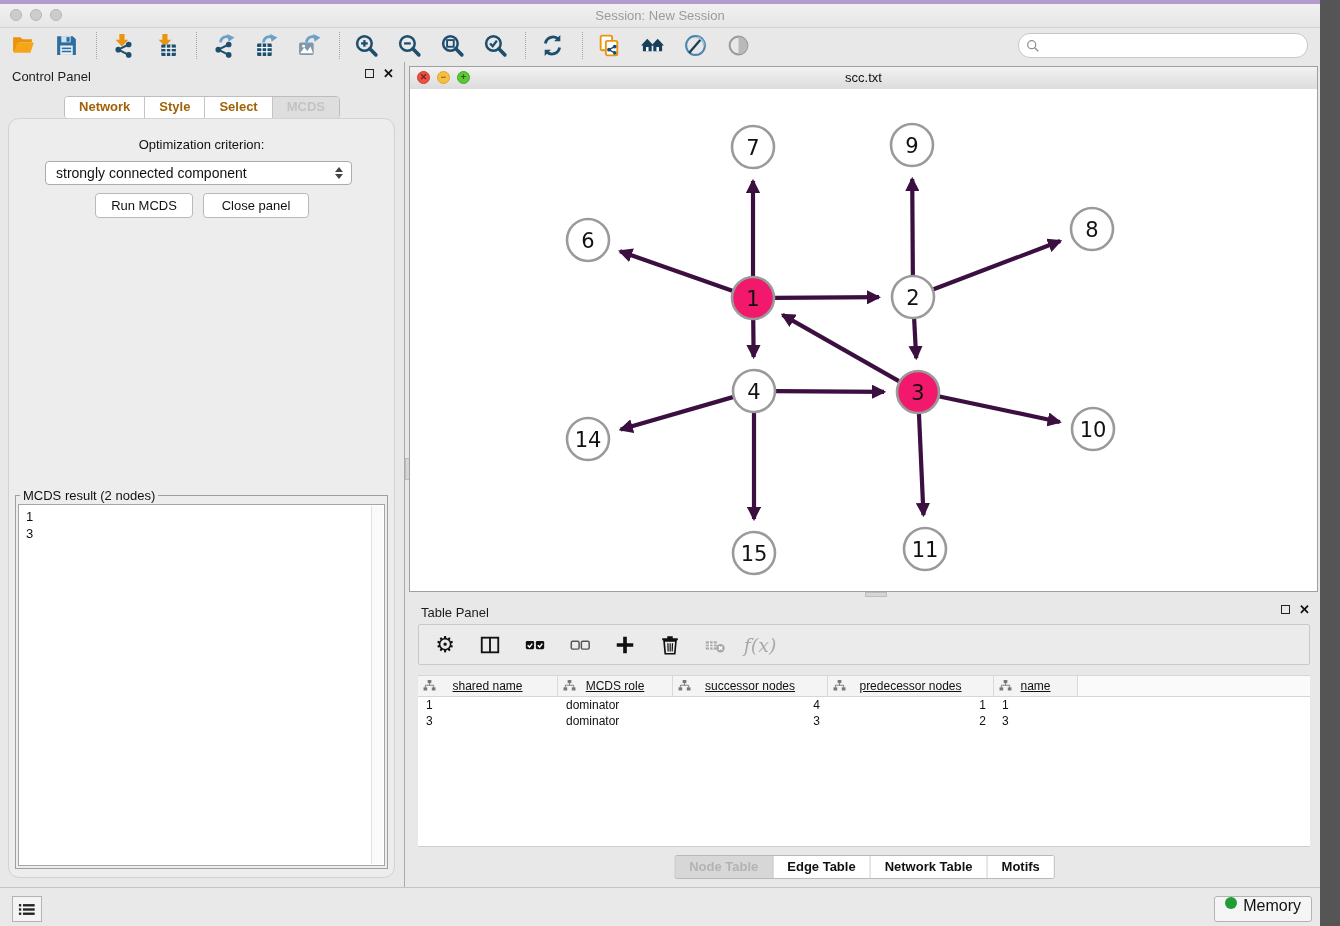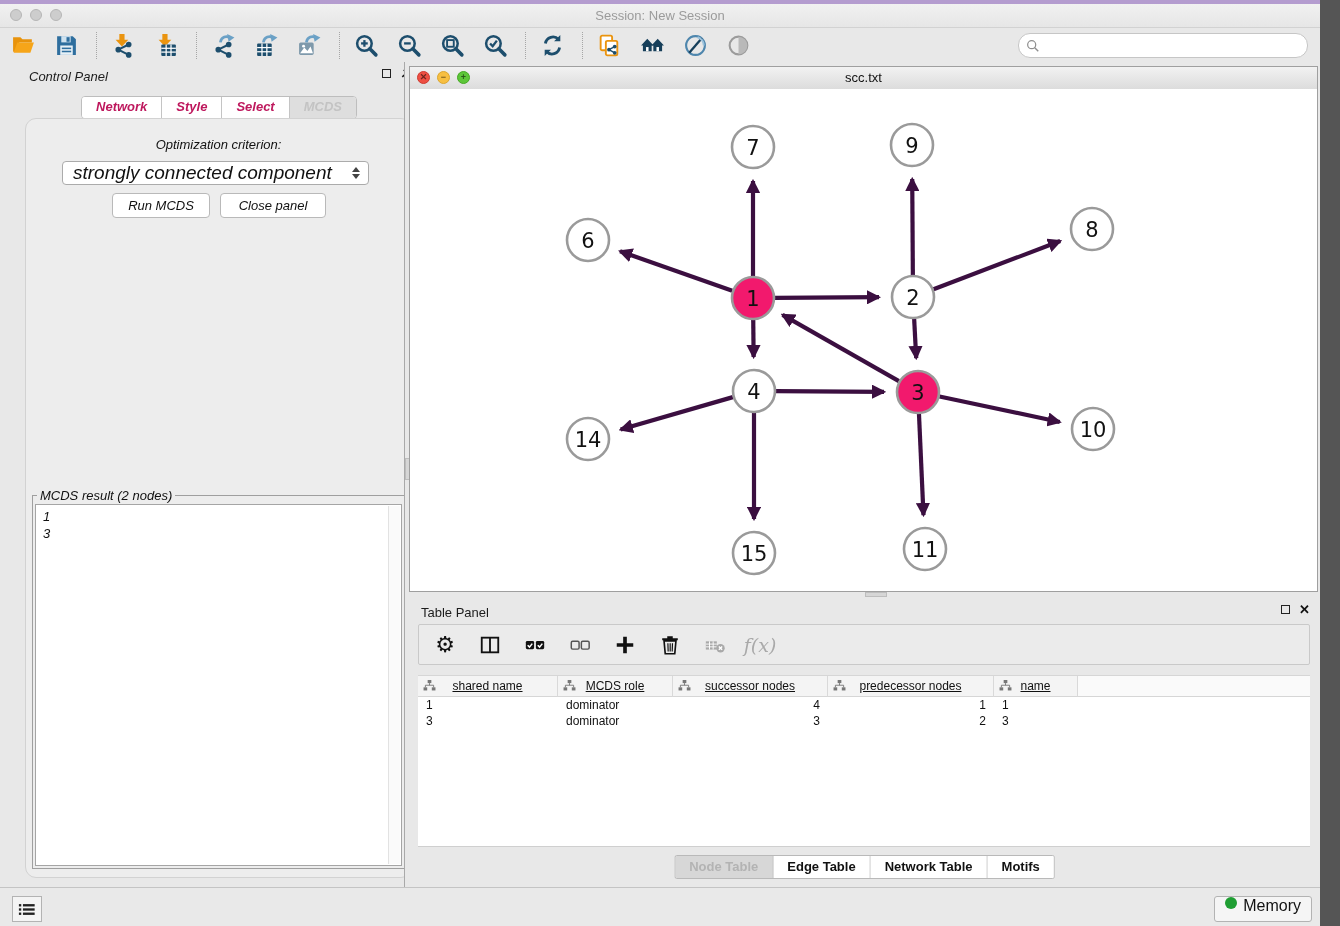--- a/index.html
+++ b/index.html
@@ -15,38 +15,38 @@
   .app-title{position:absolute;left:0;right:0;top:4px;text-align:center;font-size:13px;color:#9b9b9b;}
   .toolbar{position:absolute;left:0;top:28px;width:100%;height:34px;display:flex;align-items:center;padding-left:10px;box-sizing:border-box;}
   .tb-btn{width:27px;height:27px;margin-right:16px;display:flex;align-items:center;justify-content:center;cursor:default;}
   .tb-btn svg{width:25px;height:25px;}
   .tb-sep{width:1px;height:27px;border-left:1px dotted #a6a6a6;margin:0 12px 0 0;}
   .search-wrap{position:absolute;right:12px;top:33px;width:288px;height:23px;background:#fff;
                border:1px solid #c6c6c6;border-radius:12px;display:flex;align-items:center;}
   .search-wrap svg{width:14px;height:14px;margin:0 4px 0 7px;}
   .search-input{border:none;outline:none;flex:1;height:17px;font-size:12px;background:transparent;}
   
-  .cpanel{position:absolute;left:17px;top:62px;width:404px;height:826px;background:#e8e8e8;font-style:italic;}
+  .cpanel{position:absolute;left:0;top:62px;width:404px;height:826px;background:#e8e8e8;}
   .panel-head{position:absolute;left:0;top:0;width:100%;height:28px;}
   .panel-title{position:absolute;left:12px;top:7px;font-size:13px;color:#1c1c1c;}
   .panel-icons{position:absolute;right:10px;top:6px;display:flex;gap:9px;align-items:center;}
   .float-ico{width:9px;height:9px;border:1.6px solid #222;box-sizing:border-box;display:inline-block;}
   .close-ico{font-size:13px;font-weight:bold;color:#111;line-height:11px;}
   .seg-tabs{position:absolute;top:34px;left:50%;transform:translateX(-50%);display:flex;
             border:1px solid #bdbdbd;border-radius:4px;overflow:hidden;background:#fff;height:21px;}
-  .seg-tab{padding:2px 14px 0;font-size:13px;font-weight:bold;color:#be185d;background:#fff;
+  .seg-tab{padding:2px 14px 0;font-size:13px;font-weight:bold;color:#a16207;background:#fff;
            border-right:1px solid #c4c4c4;white-space:nowrap;cursor:default;}
   .seg-tab:last-child{border-right:none;}
   .seg-tab.active{background:#dedede;color:#c3c3c3;}
   .cpanel-body{position:absolute;left:8px;right:9px;top:56px;bottom:10px;background:#ededed;
                border:1px solid #d2d2d2;border-radius:11px;}
   .opt-label{position:absolute;left:0;right:0;top:18px;text-align:center;font-size:13px;color:#111;}
   .dropdown{position:absolute;left:36px;right:42px;top:42px;height:22px;background:#fff;
             border:1px solid #ababab;border-radius:4px;display:flex;align-items:center;}
-  .dropdown-text{flex:1;padding-left:10px;font-size:19px;color:#111;}
+  .dropdown-text{flex:1;padding-left:10px;font-size:14px;color:#111;}
   .stepper{display:flex;flex-direction:column;gap:2px;margin-right:8px;}
   .stepper i{width:0;height:0;border-left:4px solid transparent;border-right:4px solid transparent;display:block;}
   .stepper .up{border-bottom:5px solid #444;}
   .stepper .dn{border-top:5px solid #444;}
   .btn{position:absolute;top:74px;height:23px;background:#fff;border:1px solid #b9b9b9;border-radius:4px;
        font-size:13px;color:#111;display:flex;align-items:center;justify-content:center;cursor:default;}
   .btn.run{left:86px;width:96px;}
   .btn.closep{left:194px;width:104px;}
   .result-group{position:absolute;left:6px;right:6px;top:376px;bottom:8px;border:1px solid #9f9f9f;}
   .result-legend{position:absolute;top:-8px;left:4px;background:#ededed;padding:0 3px;font-size:13px;color:#111;}

